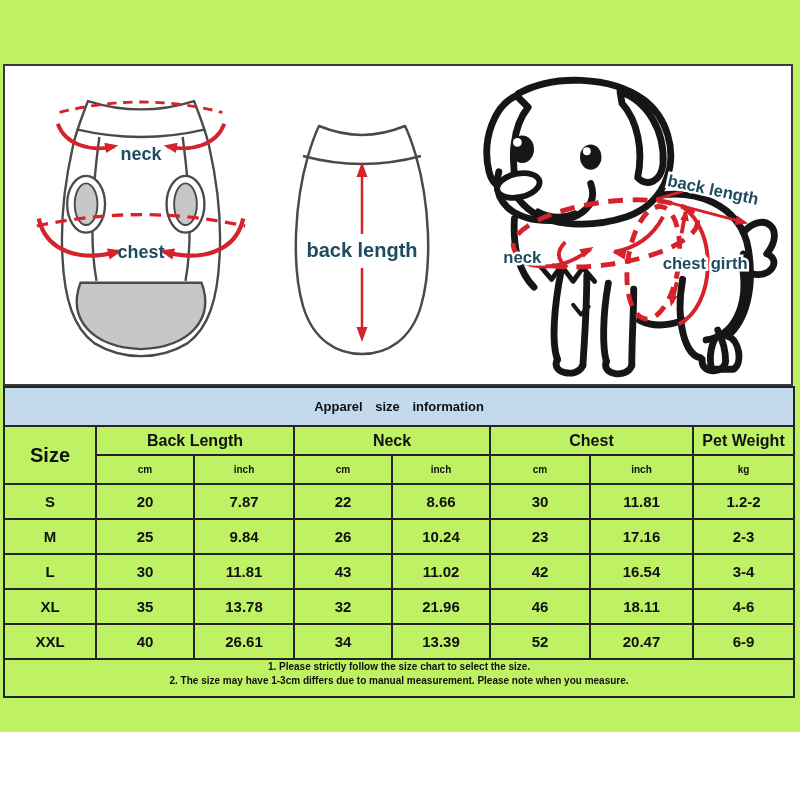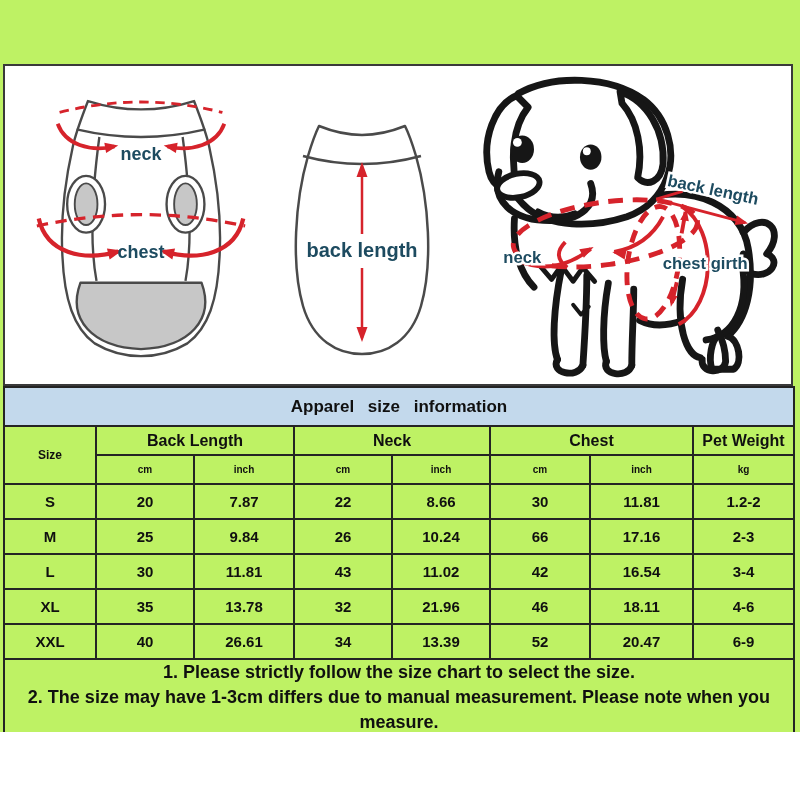--- a/index.html
+++ b/index.html
@@ -14,27 +14,27 @@
   .illo { position:absolute; }
   svg text { font-family:"Liberation Sans", sans-serif; font-weight:bold; fill:#1d4b60; }
   .size-table {
     position:absolute; left:3px; top:386px; width:790px;
     border-collapse:collapse; table-layout:fixed;
   }
   .size-table td, .size-table th {
     border:2px solid #242424; text-align:center; font-weight:bold;
     color:#101010; padding:0;
   }
-  .title-cell { background:#c3d9ec; font-size:17px; height:37px; word-spacing:9px; color:#10101c; }
+  .title-cell { background:#c3d9ec; font-size:13px; height:37px; word-spacing:9px; color:#10101c; }
   .group-cell { font-size:16px; height:27px; }
   .unit-cell  { font-size:10px; height:27px; }
-  .size-cell  { font-size:12px; }
+  .size-cell  { font-size:20px; }
   .data-cell  { font-size:15px; height:33px; }
   .notes-cell {
-    text-align:left; vertical-align:top; font-size:18px; line-height:1.4;
+    text-align:left; vertical-align:top; font-size:10px; line-height:1.4;
     padding:2px 5px 14px 3px; height:36px;
   }
 </style>
 </head>
 <body>
 
 <div class="page">
 
   <div class="illo-box">
 
@@ -182,21 +182,21 @@
         <td class="data-cell">30</td>
         <td class="data-cell">11.81</td>
         <td class="data-cell">1.2-2</td>
       </tr>
       <tr>
         <td class="data-cell size-cell">M</td>
         <td class="data-cell">25</td>
         <td class="data-cell">9.84</td>
         <td class="data-cell">26</td>
         <td class="data-cell">10.24</td>
-        <td class="data-cell">66</td>
+        <td class="data-cell">23</td>
         <td class="data-cell">17.16</td>
         <td class="data-cell">2-3</td>
       </tr>
       <tr>
         <td class="data-cell size-cell">L</td>
         <td class="data-cell">30</td>
         <td class="data-cell">11.81</td>
         <td class="data-cell">43</td>
         <td class="data-cell">11.02</td>
         <td class="data-cell">42</td>

